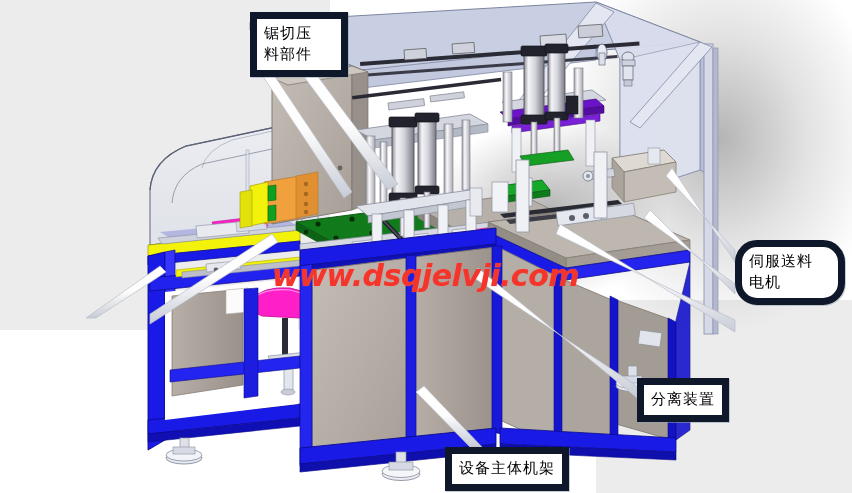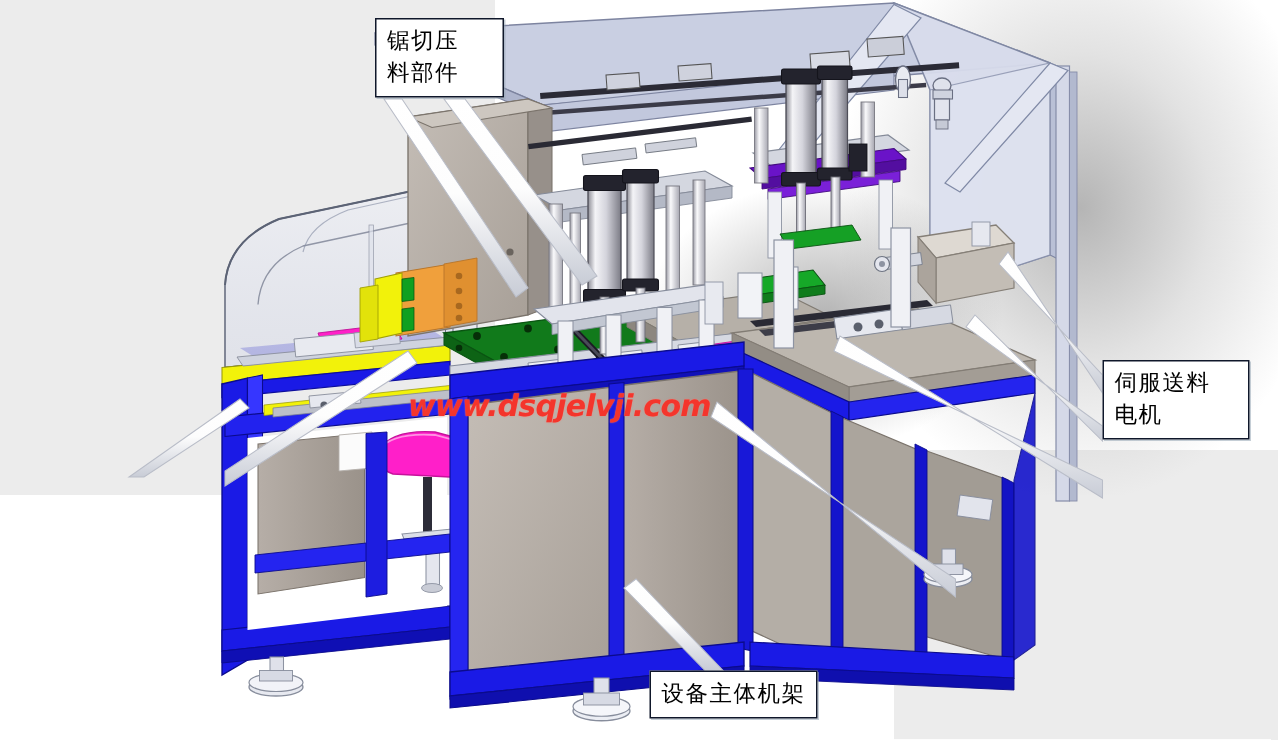--- a/index.html
+++ b/index.html
@@ -14,33 +14,33 @@
   .bg-left{position:absolute;left:0;top:0;width:330px;height:330px;background:#ececec;}
   .bg-rightlow{position:absolute;left:596px;top:300px;width:256px;height:193px;background:#ececec;}
   .bg-vign{position:absolute;left:560px;top:0;width:292px;height:330px;
     background:radial-gradient(ellipse at 55% 42%, rgba(120,120,120,.55) 0%, rgba(160,160,160,.30) 38%, rgba(255,255,255,0) 72%);}
   .bg-soft2{position:absolute;left:430px;top:120px;width:240px;height:180px;
     background:radial-gradient(ellipse at 50% 50%, rgba(90,90,90,.45) 0%, rgba(255,255,255,0) 70%);}
   svg{position:absolute;left:0;top:0;overflow:visible;}
 
   
   .callout{
-    position:absolute;background:#ffffff;border:1px solid #0f172a;
+    position:absolute;background:#ffffff;border:7px solid #0f172a;
     box-shadow:1px 1px 0 rgba(150,165,180,.55);
     font-family:"DejaVu Sans","Liberation Sans",sans-serif;
     font-size:15px;line-height:21px;color:#000;
     padding:4px 7px 5px 7px;white-space:pre-line;letter-spacing:1px;
     font-weight:500;
   }
 
   
   .watermark{
     position:absolute;left:272px;top:258px;
     font-family:"DejaVu Sans","Liberation Sans",sans-serif;
-    font-size:20px;font-weight:bold;font-style:italic;
+    font-size:30px;font-weight:bold;font-style:italic;
     color:#f4352c;letter-spacing:-.5px;
     text-shadow:0 0 1px rgba(255,120,110,.9);
     white-space:nowrap;pointer-events:none;
   }
 </style>
 </head>
 <body>
 
 <div id="stage">
 
@@ -421,20 +421,21 @@
     </g>
 
   </svg>
 
   <div class="watermark">www.dsqjelvji.com</div>
 
   <div class="callout" style="left:250px;top:12px;width:70px;">锯切压
 料部件</div>
 
 
-  <div class="callout" style="left:735px;top:240px;width:82px;">伺服送料
+  <div class="callout" style="left:735px;top:240px;width:82px;border-radius:22px;">伺服送料
 电机</div>
 
 
-
-  <div class="callout" style="left:433px;top:447px;width:auto;">设备主体机架</div>
+  <div class="callout" style="left:637px;top:378px;width:auto;">分离装置</div>
+
+  <div class="callout" style="left:445px;top:447px;width:auto;">设备主体机架</div>
 
 </div>
 
 </body></html>

